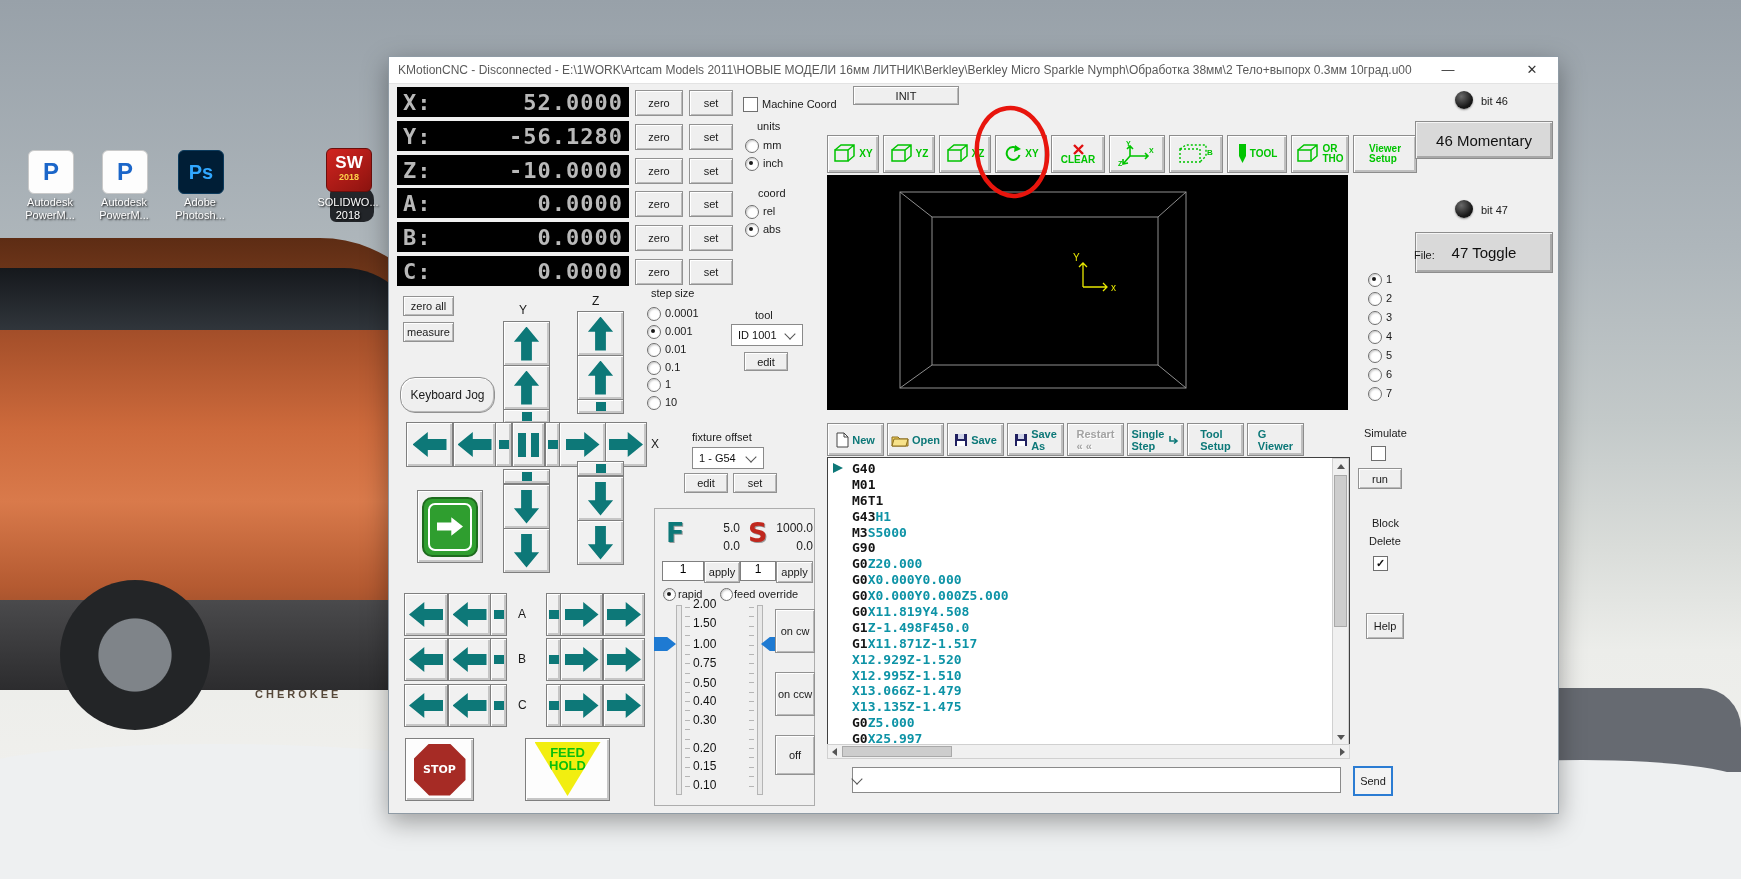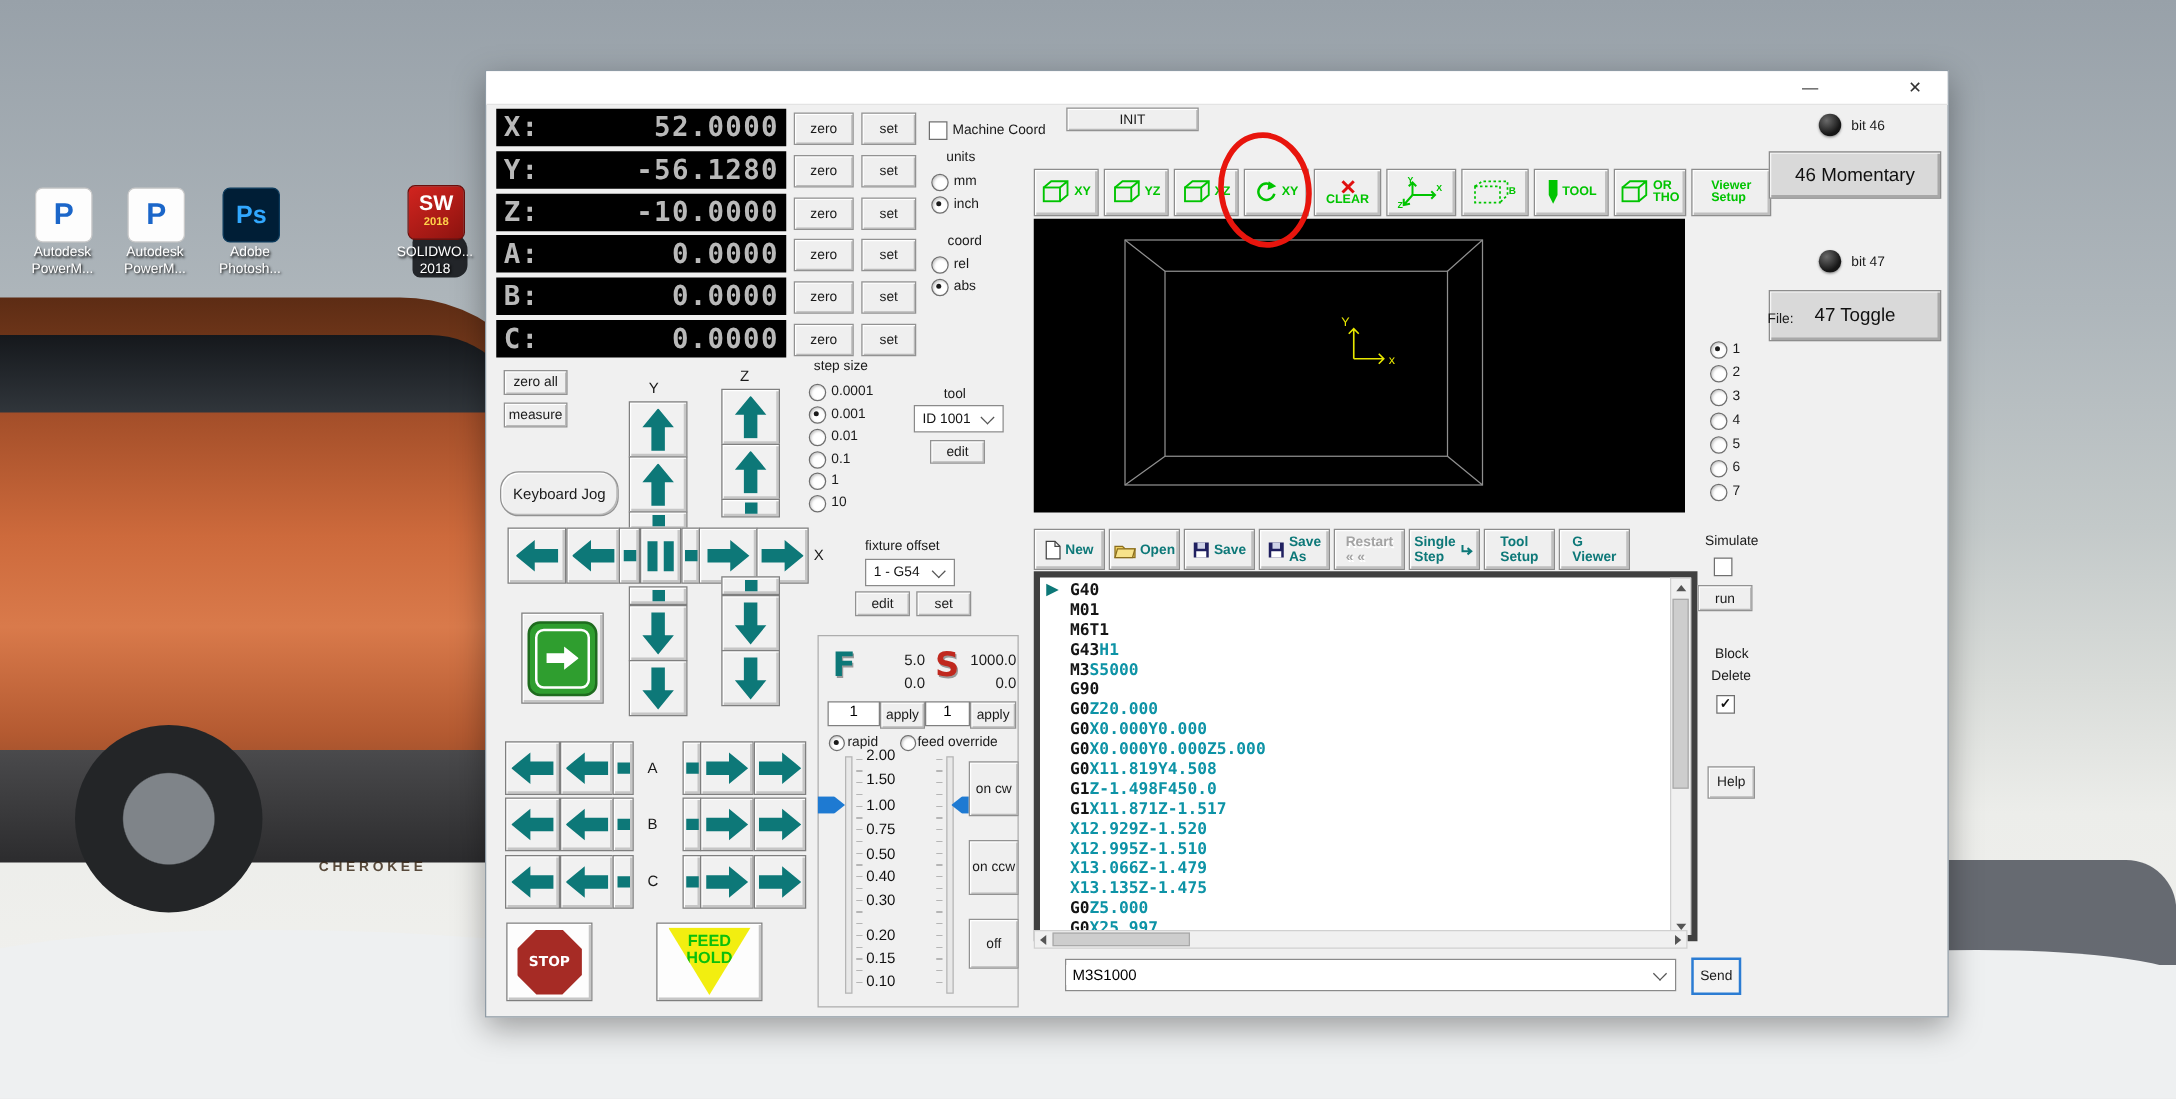--- a/index.html
+++ b/index.html
@@ -50,21 +50,21 @@
   .arr.down{width:30px;height:34px;clip-path:polygon(32% 0,32% 55%,8% 55%,50% 100%,92% 55%,68% 55%,68% 0);}
   .arr.sq{width:10px;height:9px;}
   .pausebars{width:8px;height:24px;background:#0d7878;box-shadow:13px 0 0 #0d7878;margin-right:13px;}
   
   .vbtn{background:#efefef;border:1px solid #8d8d8d;box-shadow:inset 1px 1px 0 #fff,inset -2px -2px 0 #bfbfbf;
     color:#00c400;font-weight:bold;font-size:10px;display:flex;align-items:center;justify-content:center;gap:2px;line-height:10px;}
   
   .gtb{background:#efefef;border:1px solid #8d8d8d;box-shadow:inset 1px 1px 0 #fff,inset -2px -2px 0 #bfbfbf;
     color:#0d7878;font-weight:bold;font-size:11px;line-height:12px;display:flex;align-items:center;justify-content:center;gap:3px;}
   .gtb.disabled{color:#a3a3a3;text-shadow:1px 1px 0 #fff;}
-  #glist{position:absolute;left:438px;top:400px;width:521px;height:286px;background:#fff;border:5px solid #404040;overflow:hidden;}
+  #glist{position:absolute;left:438px;top:400px;width:521px;height:286px;background:#fff;border:1px solid #404040;overflow:hidden;}
   .gl{height:15.9px;font-family:"DejaVu Sans Mono",monospace;font-weight:bold;font-size:13px;white-space:pre;}
   .ga{color:#151515;} .gb{color:#0d93a6;}
   .vscroll,.hscroll{position:absolute;background:#f0f0f0;border:1px solid #d0d0d0;}
   .thumb{position:absolute;background:#cdcdcd;border:1px solid #a9a9a9;}
   .scroll-arr{position:absolute;width:0;height:0;}
   
   #fspanel{position:absolute;left:265px;top:451px;width:159px;height:296px;border:1px solid #adadad;background:#f0f0f0;}
   .bigF{position:absolute;font-size:27px;font-weight:bold;color:#0d7878;font-family:"DejaVu Sans",sans-serif;text-shadow:1px 1px 0 #9a9a9a;}
   .bigS{position:absolute;font-size:27px;font-weight:bold;color:#c0281e;font-family:"DejaVu Sans",sans-serif;text-shadow:1px 1px 0 #9a9a9a;}
   .numfield{position:absolute;background:#fff;border:1px solid #7f7f7f;font-size:12px;text-align:center;}
@@ -134,20 +134,21 @@
   <div class="dicon" style="left:326px;top:148px;background:linear-gradient(145deg,#d2241f,#8e1410);border:1px solid #6c0f0c;color:#fff;font-size:17px;flex-direction:column;line-height:15px;">
       <span>SW</span>
       <span style="font-size:9px;color:#ffd24a;">2018</span>
     </div>
   <div class="iconlbl" style="left:305px;top:196px;">SOLIDWO...
 2018</div>
 </div>
 
 <div id="win">
   <div id="titlebar">
+    <div id="titletext">KMotionCNC - Disconnected - E:\1WORK\Artcam Models 2011\НОВЫЕ МОДЕЛИ 16мм ЛИТНИК\Berkley\Berkley Micro Sparkle Nymph\Обработка 38мм\2 Тело+выпорх 0.3мм 10град.u00</div>
     <div class="caption-btn" style="right:88px;">—</div>
     <div class="caption-btn" style="right:4px;">✕</div>
   </div>
 
   <div class="dro" style="top:30px;">
       <span class="dlabel">X:</span>
       <span class="dval">52.0000</span>
     </div>
   <div class="dro" style="top:64px;">
       <span class="dlabel">Y:</span>
@@ -589,21 +590,20 @@
     </div>
   </div>
 
   <div class="hscroll" style="left:438px;top:687px;width:521px;height:13px;">
     <div class="scroll-arr" style="left:4px;top:3px;border-top:4px solid transparent;border-bottom:4px solid transparent;border-right:5px solid #555;"></div>
     <div class="thumb" style="left:14px;top:1px;width:108px;height:9px;"></div>
     <div class="scroll-arr" style="right:4px;top:3px;border-top:4px solid transparent;border-bottom:4px solid transparent;border-left:5px solid #555;"></div>
   </div>
 
   <div class="combo" style="left:463px;top:710px;width:487px;height:24px;">
-    <input style="flex: 1 1 0%; border: none; outline: none; font-size: 12px; padding-left: 5px; font-family: &quot;Liberation Sans&quot;, sans-serif;" value="M3S1000">
     <span class="chev"></span>
   </div>
   <div class="btn" style="left:964px;top:709px;width:36px;height:26px;border:2px solid #2b7cd3;box-shadow:none;background:#f3f3f3;">Send</div>
 
   <div class="led" style="left:1066px;top:34px;"></div>
   <div class="lbl" style="left:1092px;top:38px;">bit 46</div>
   <div class="bigbtn" style="left:1026px;top:64px;width:136px;height:36px;">46 Momentary</div>
   <div class="led" style="left:1066px;top:143px;"></div>
   <div class="lbl" style="left:1092px;top:147px;">bit 47</div>
   <div class="bigbtn" style="left:1026px;top:175px;width:136px;height:39px;">47 Toggle</div>

